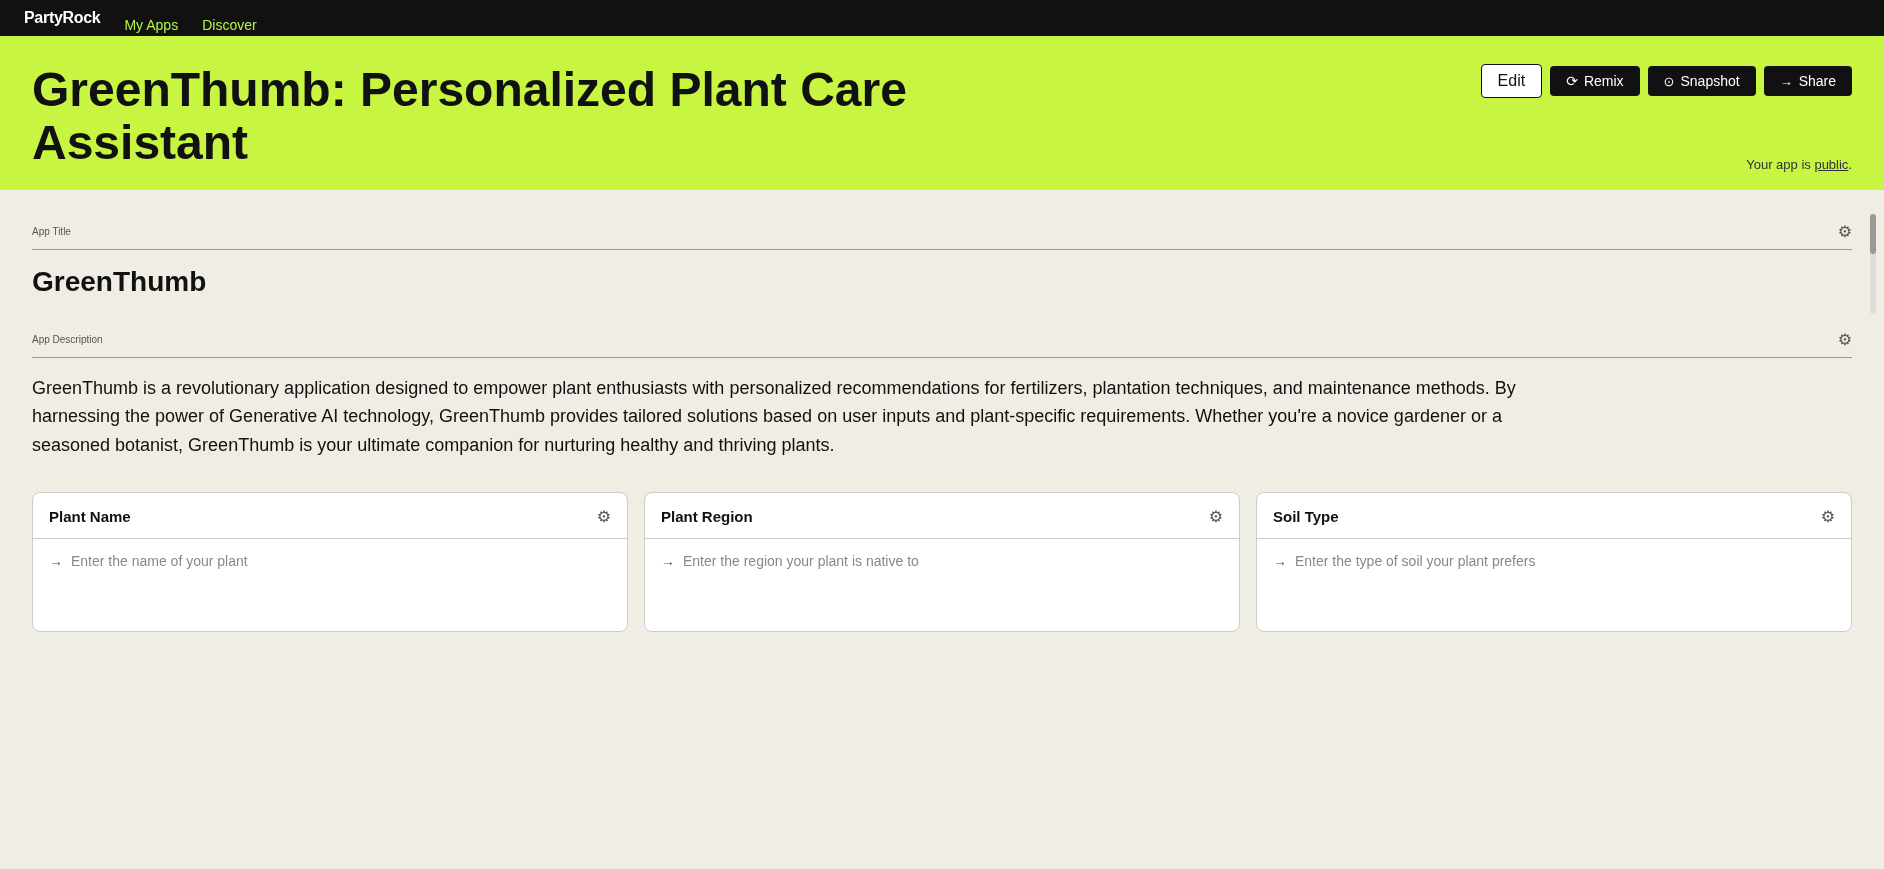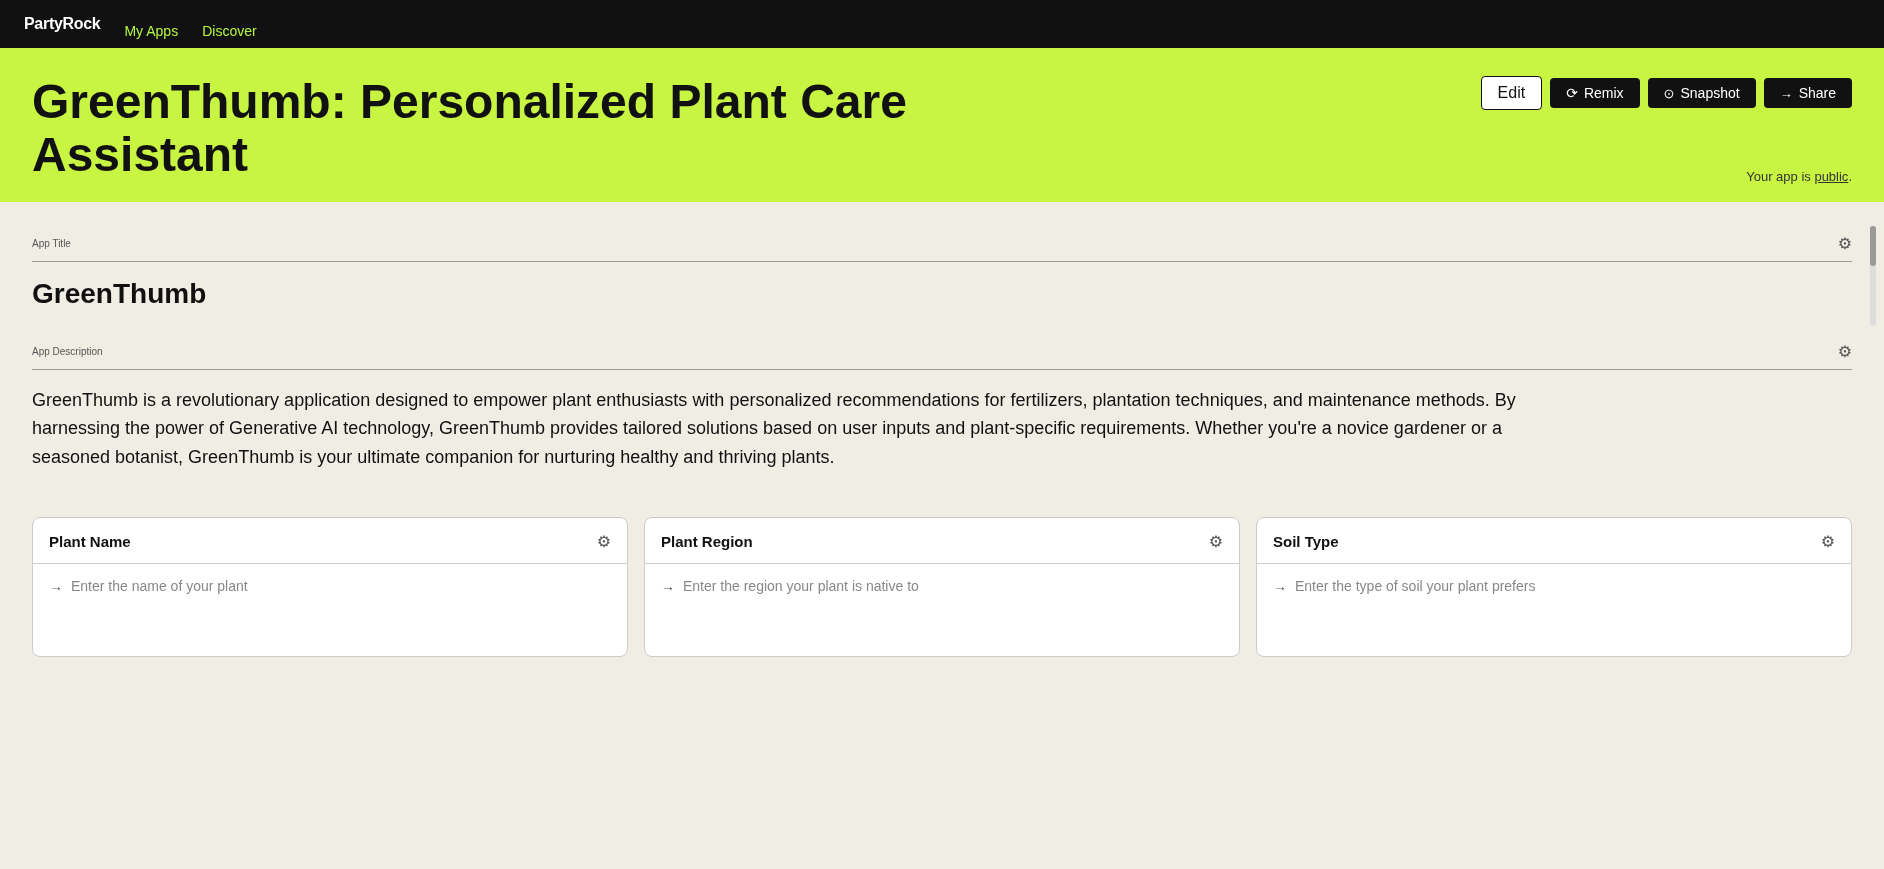--- a/index.html
+++ b/index.html
@@ -4,21 +4,21 @@
   <style>
     * { margin: 0; padding: 0; box-sizing: border-box; }
     body { font-family: -apple-system, BlinkMacSystemFont, 'Segoe UI', sans-serif; background: #f0ede4; min-height: 100vh; }
 
     
     .navbar {
       background: #111;
       display: flex;
       align-items: center;
       padding: 0 24px;
-      height: 48px;
+      height: 36px;
       gap: 24px;
     }
     .navbar-brand {
       font-weight: 700;
       font-size: 16px;
       color: #fff;
       letter-spacing: -0.3px;
     }
     .navbar-link {
       font-size: 14px;
@@ -173,21 +173,21 @@
       line-height: 1.6;
       padding: 4px 0 8px 0;
       max-width: 1500px;
     }
 
     
     .cards-row {
       display: grid;
       grid-template-columns: repeat(3, 1fr);
       gap: 16px;
-      margin-top: 37px;
+      margin-top: 24px;
     }
     .card {
       background: #fff;
       border: 1.5px solid #ccc;
       border-radius: 8px;
       padding: 0;
       min-height: 140px;
       overflow: hidden;
     }
     .card-header {

